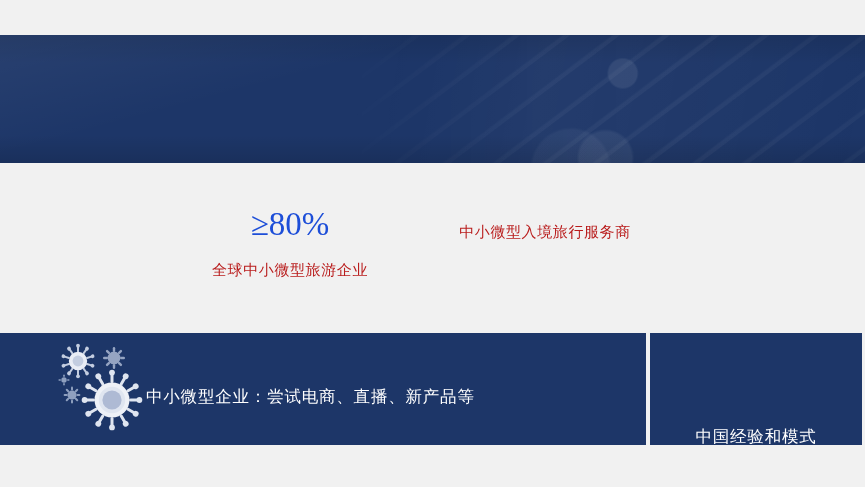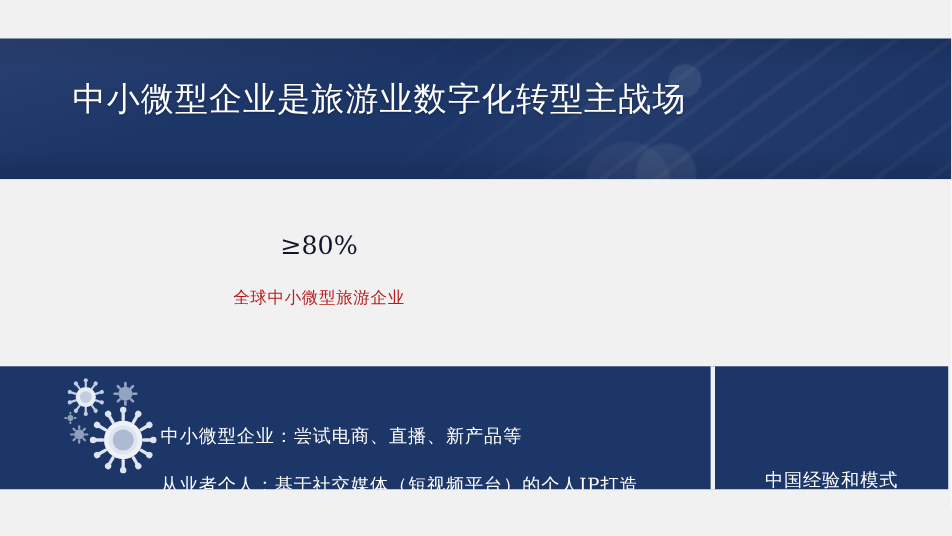--- a/index.html
+++ b/index.html
@@ -75,25 +75,26 @@
     height: 170px;
     background: #f1f1f1;
   }
   .stat-block {
     position: absolute;
     text-align: center;
   }
   #stat-block-0 { left: 170px; top: 42px; width: 240px; }
   #stat-block-1 { left: 425px; top: 42px; width: 240px; }
   .stat-value {
-    font-size: 23px;
+    font-size: 33px;
     line-height: 38px;
-    color: #0f172a;
+    color: #1d4ed8;
     letter-spacing: 0px;
     white-space: nowrap;
+    font-family: Liberation Serif, serif;
   }
   .stat-label {
     margin-top: 17px;
     font-size: 15px;
     line-height: 20px;
     color: #b91c1c;
     letter-spacing: 0.6px;
     white-space: nowrap;
   }
 
@@ -185,40 +186,39 @@
 <body>
 
 <div id="slide">
 
   <div id="top-blank"></div>
 
   <div id="header-band">
     <div id="header-photo-overlay"></div>
     <div id="header-sheen"></div>
   </div>
-  <div id="slide-title">中小微型企业是旅游业数字化转型主战场</div>
 
   <div id="stats-region">
 
     <div class="stat-block" id="stat-block-0">
       <div class="stat-value">≥80%</div>
       <div class="stat-label">全球中小微型旅游企业</div>
     </div>
 
     <div class="stat-block" id="stat-block-1">
+      <div class="stat-label">中小微型入境旅行服务商</div>
     </div>
 
   </div>
 
   <div id="bottom-band">
 
     <div id="bottom-left">
       <div class="band-lines">
         <div class="band-line first">中小微型企业：尝试电商、直播、新产品等</div>
-        <div class="band-line">从业者个人：基于社交媒体（短视频平台）的个人IP打造</div>
       </div>
     </div>
 
     <div id="band-divider"></div>
 
     <div id="bottom-right">
       <div id="bottom-right-label">中国经验和模式</div>
     </div>
 
   </div>

